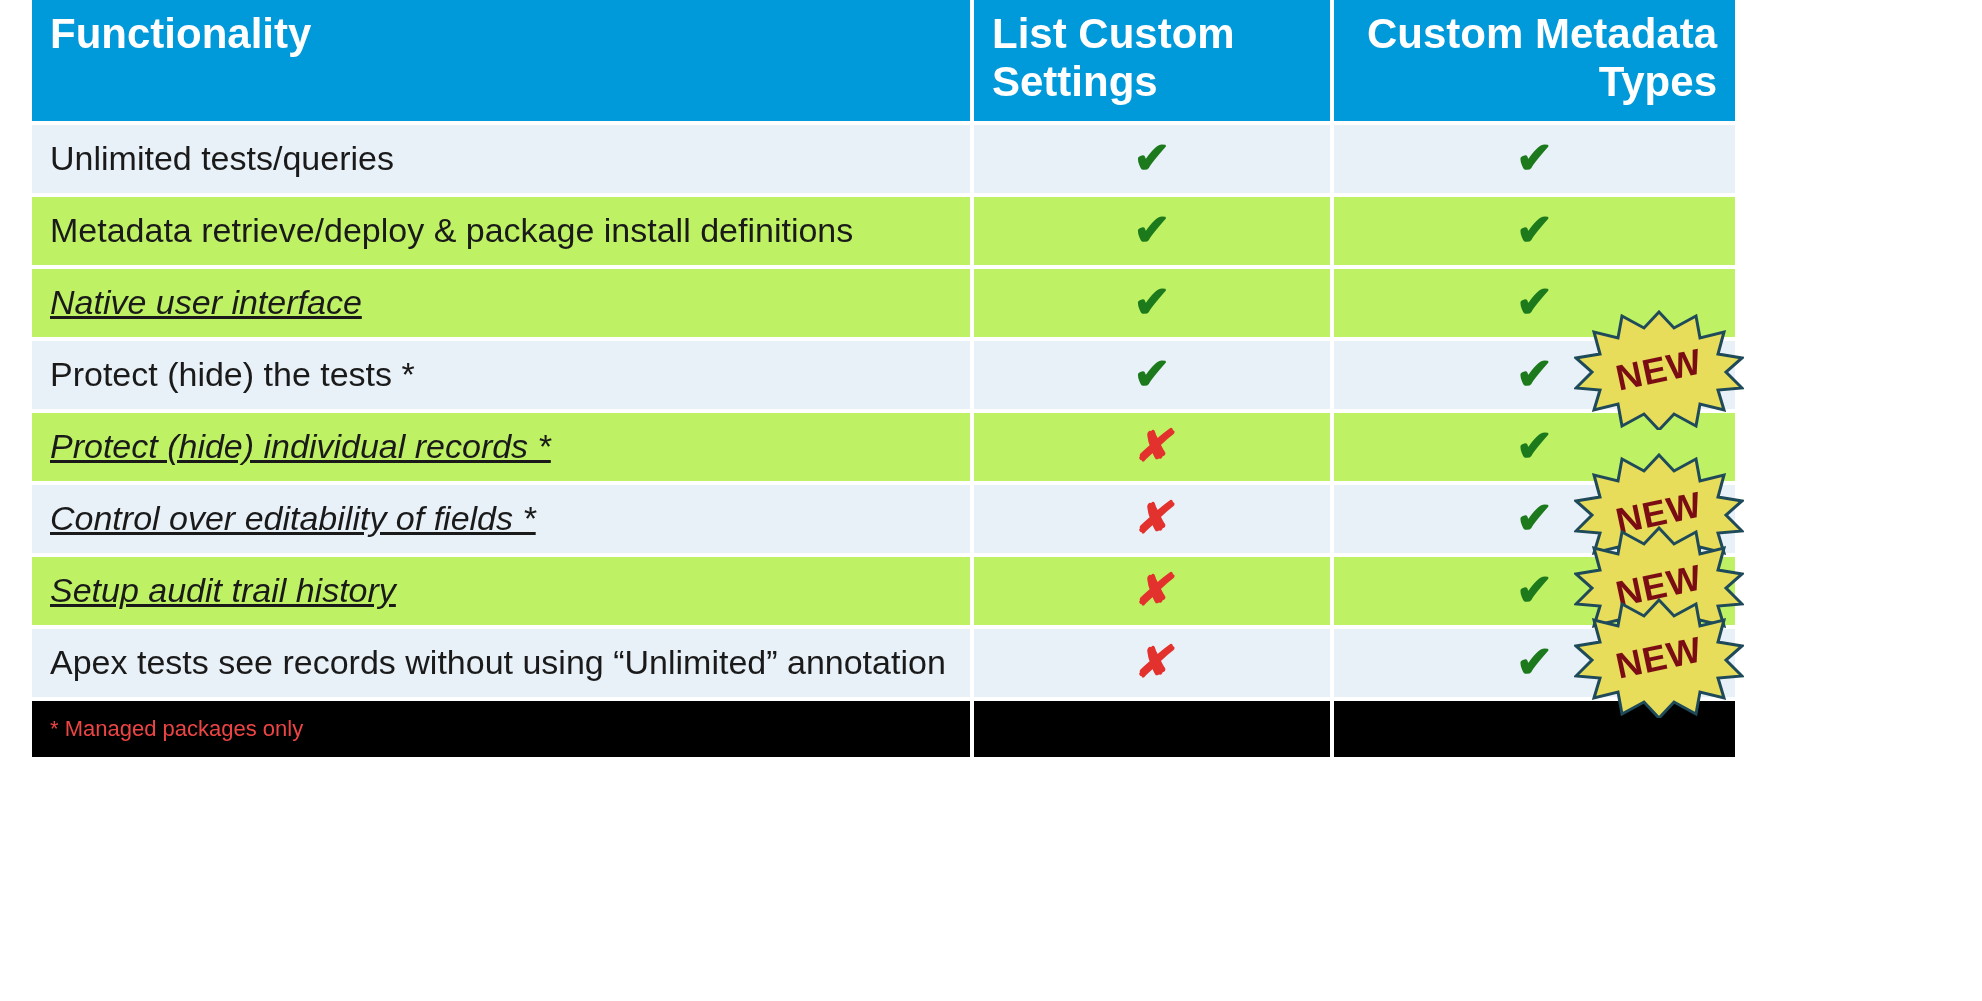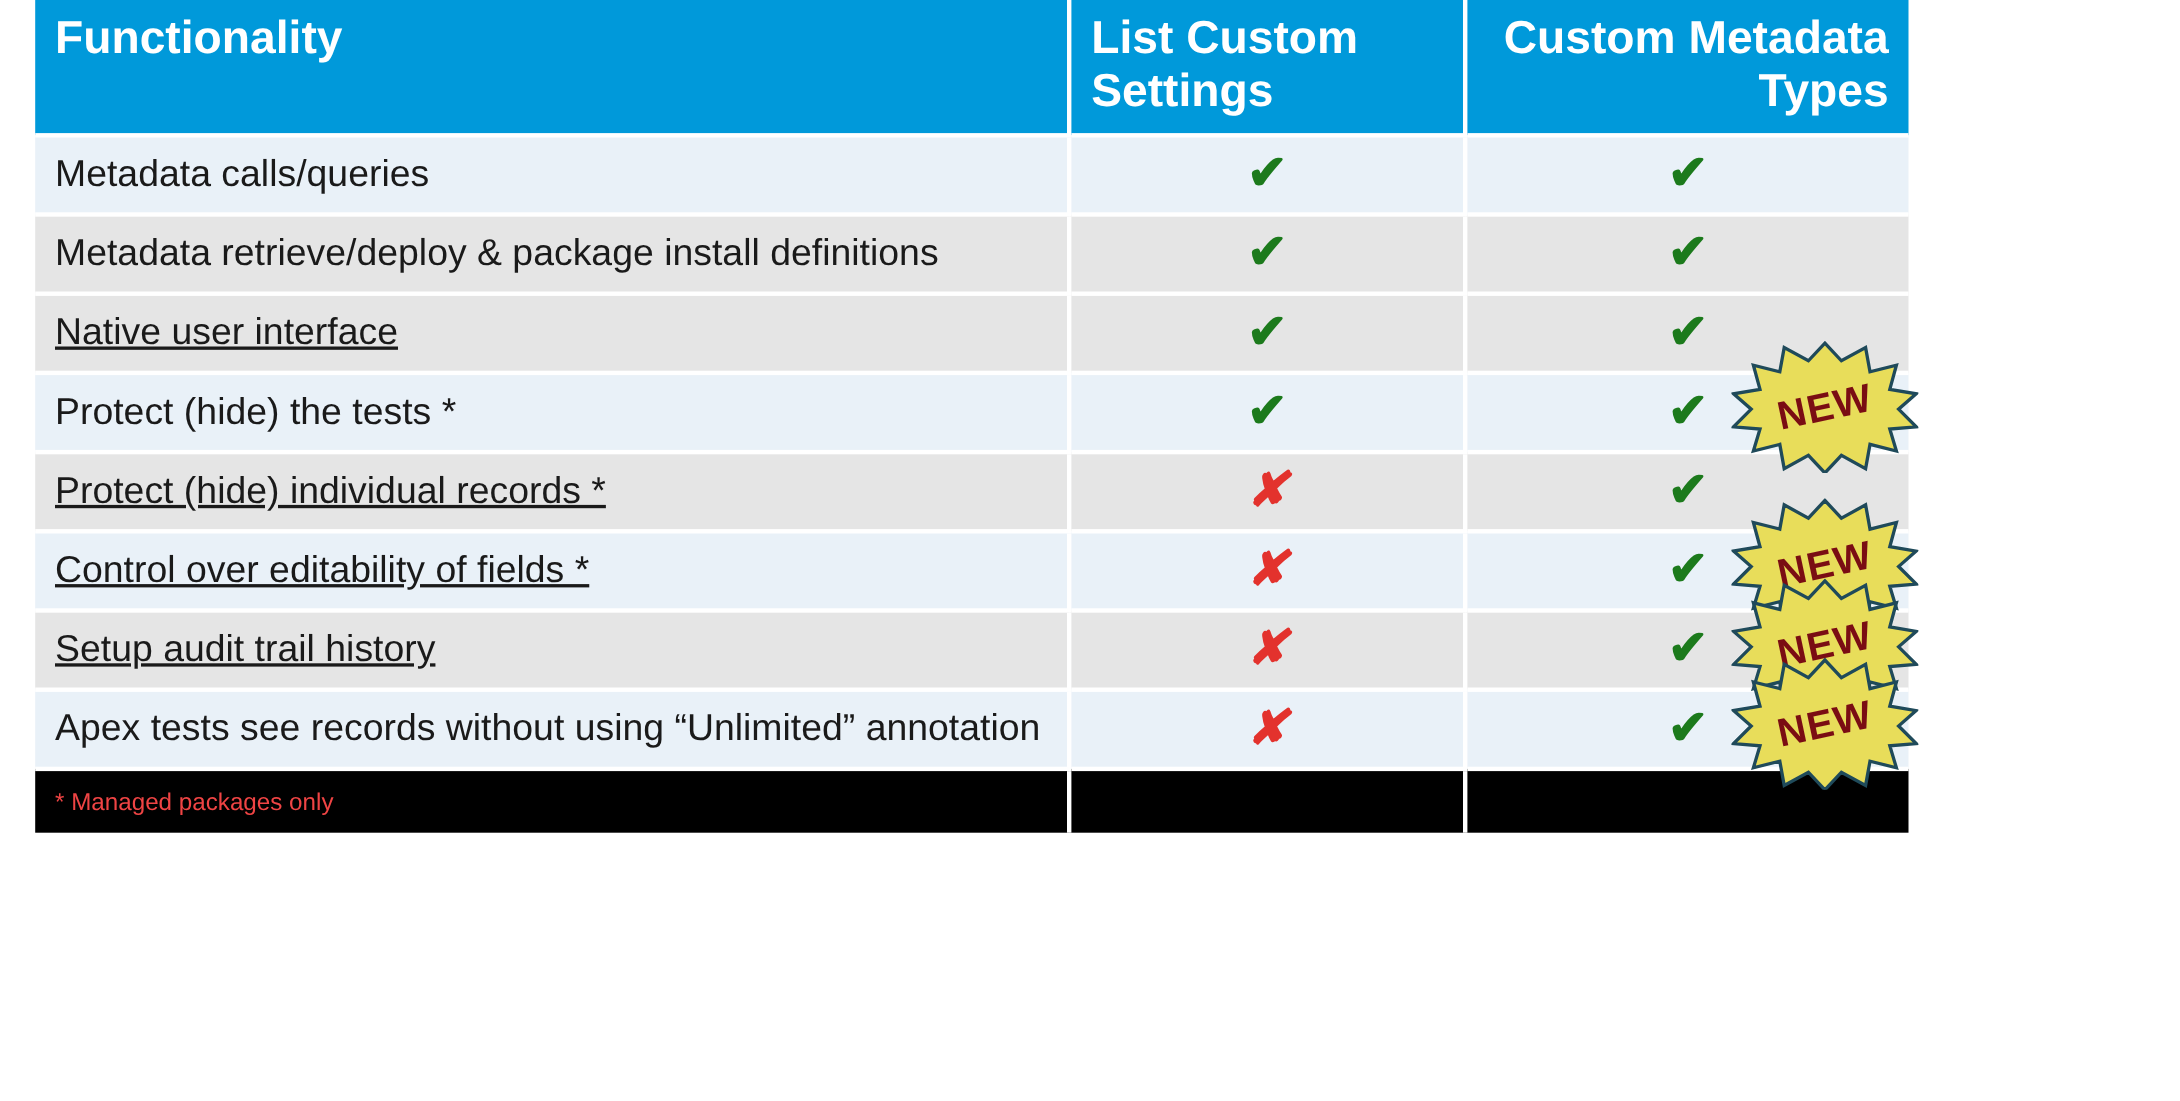--- a/index.html
+++ b/index.html
@@ -49,25 +49,26 @@
     border-top: 4px solid #ffffff;
     padding: 0 18px;
     height: 68px;
     font-size: 34px;
     color: #1a1a1a;
     vertical-align: middle;
   }
   table.cmp tbody td:last-child { border-right: none; }
 
   table.cmp tbody tr.row-light td { background: #e9f1f8; }
-  table.cmp tbody tr.row-dark  td { background: #e5e5e5; }
+  table.cmp tbody tr.row-dark  td { background: #bef264; }
 
   table.cmp tbody td.col-check { text-align: center; }
 
   .label-emph {
+    font-style: italic;
     text-decoration: underline;
   }
 
   
   table.cmp tbody tr.footer td {
     background: #000000;
     color: #ef4444;
     font-size: 22px;
     height: 56px;
     border-top: 4px solid #ffffff;
@@ -134,21 +135,21 @@
       <thead>
         <tr>
           <th>Functionality</th>
           <th>List Custom Settings</th>
           <th>Custom Metadata Types</th>
         </tr>
       </thead>
       <tbody>
 
         <tr class="row-light">
-          <td><span>Metadata calls/queries</span></td>
+          <td><span>Unlimited tests/queries</span></td>
           <td class="col-check"><span class="mark-check">✔</span></td>
           <td class="col-check"><span class="mark-check">✔</span></td>
         </tr>
 
         <tr class="row-dark">
           <td><span>Metadata retrieve/deploy &amp; package install definitions</span></td>
           <td class="col-check"><span class="mark-check">✔</span></td>
           <td class="col-check"><span class="mark-check">✔</span></td>
         </tr>
 

